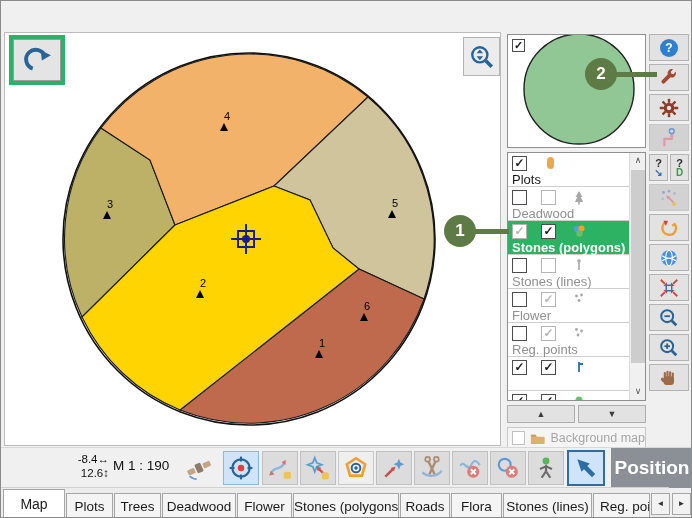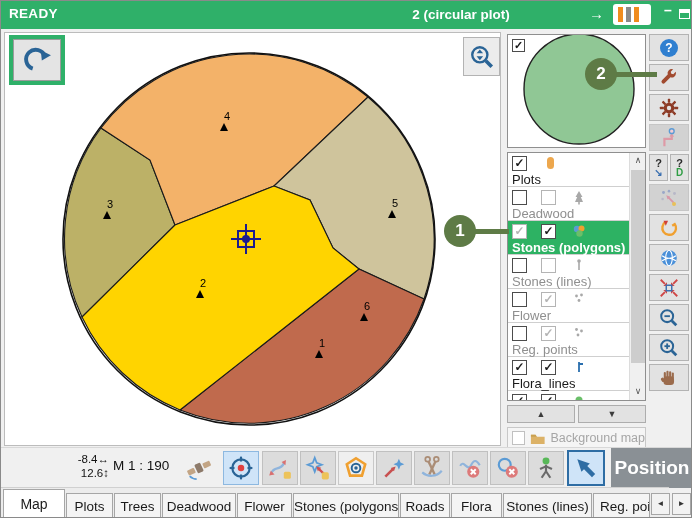--- a/index.html
+++ b/index.html
@@ -90,32 +90,20 @@
        font-size:13.5px;color:#1a1a1a;text-align:center;line-height:25px;overflow:hidden;white-space:nowrap;}
   .tab.active{top:1px;height:31px;background:#fff;font-size:14px;line-height:29px;z-index:2;}
   .tab-scroll{position:absolute;top:5px;width:19px;height:22px;background:#f2f2f2;border:1px solid #a6a6a6;
               font-size:8px;color:#333;text-align:center;line-height:20px;}
 </style>
 </head>
 <body>
 
 <div id="app">
 
-  <div class="titlebar">
-    <div class="tb-status">READY</div>
-    <div class="tb-title">2 (circular plot)</div>
-    <div class="tb-arrow">→</div>
-    <div class="tb-chartbox">
-      <div class="tb-bar" style="left:5px;background:#f08c1e;"></div>
-      <div class="tb-bar" style="left:13px;background:#8a8a8a;"></div>
-      <div class="tb-bar" style="left:21px;background:#f08c1e;"></div>
-    </div>
-    <div class="tb-min">–</div>
-    <div class="tb-restore"></div>
-  </div>
 
   <div class="map-canvas">
     <svg width="495" height="412" viewBox="0 0 495 412">
       <g stroke="#1a1a1a" stroke-width="1.1">
         <path d="M96,95 L145,127 L170,192 L77,284 A185.5,185.5 0 0 1 96,95 Z" fill="#bcb167"></path>
         <path d="M96,95 A185.5,185.5 0 0 1 363,64 L269,153 L170,192 L145,127 Z" fill="#f3b269"></path>
         <path d="M363,64 A185.5,185.5 0 0 1 419,266 L354,236 L328,215 L305,167 L269,153 Z" fill="#cfc49c"></path>
         <path d="M419,266 A185.5,185.5 0 0 1 175,377 L354,236 Z" fill="#c06a4d"></path>
         <path d="M170,192 L269,153 L305,167 L328,215 L354,236 L175,377 A185.5,185.5 0 0 1 77,284 Z" fill="#ffd400"></path>
       </g>
@@ -269,21 +257,20 @@
     </div>
 
     <div class="lrow">
       <div class="cbs">
         <span class="cb">✓</span>
         <span class="cb c2">✓</span>
         <svg class="licon" width="14" height="16">
           <path d="M7 3 V13 M7 5 H11" stroke="#2a6fae" stroke-width="1.8" fill="none"></path>
           </svg>
       </div>
-      <div class="llabel">Flora_lines</div>
     </div>
 
     <div class="lrow">
       <div class="cbs">
         <span class="cb">✓</span>
         <span class="cb c2">✓</span>
         <svg class="licon" width="14" height="16">
           <circle cx="7" cy="7" r="3.5" fill="#6abf69"></circle>
           </svg>
       </div>

